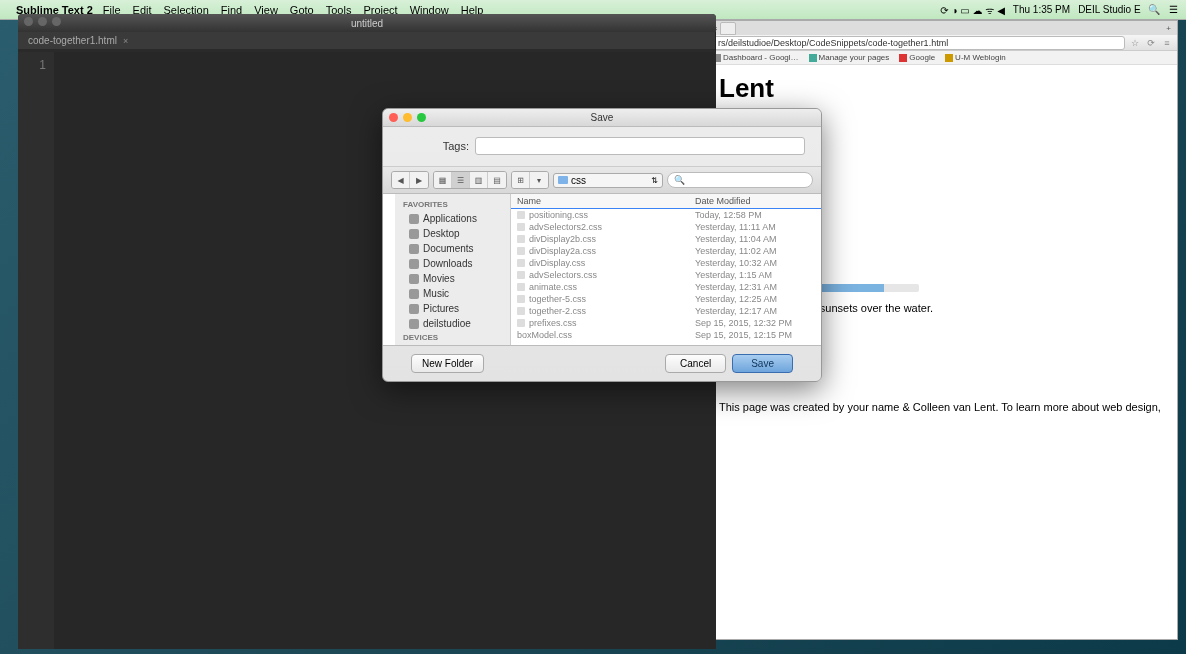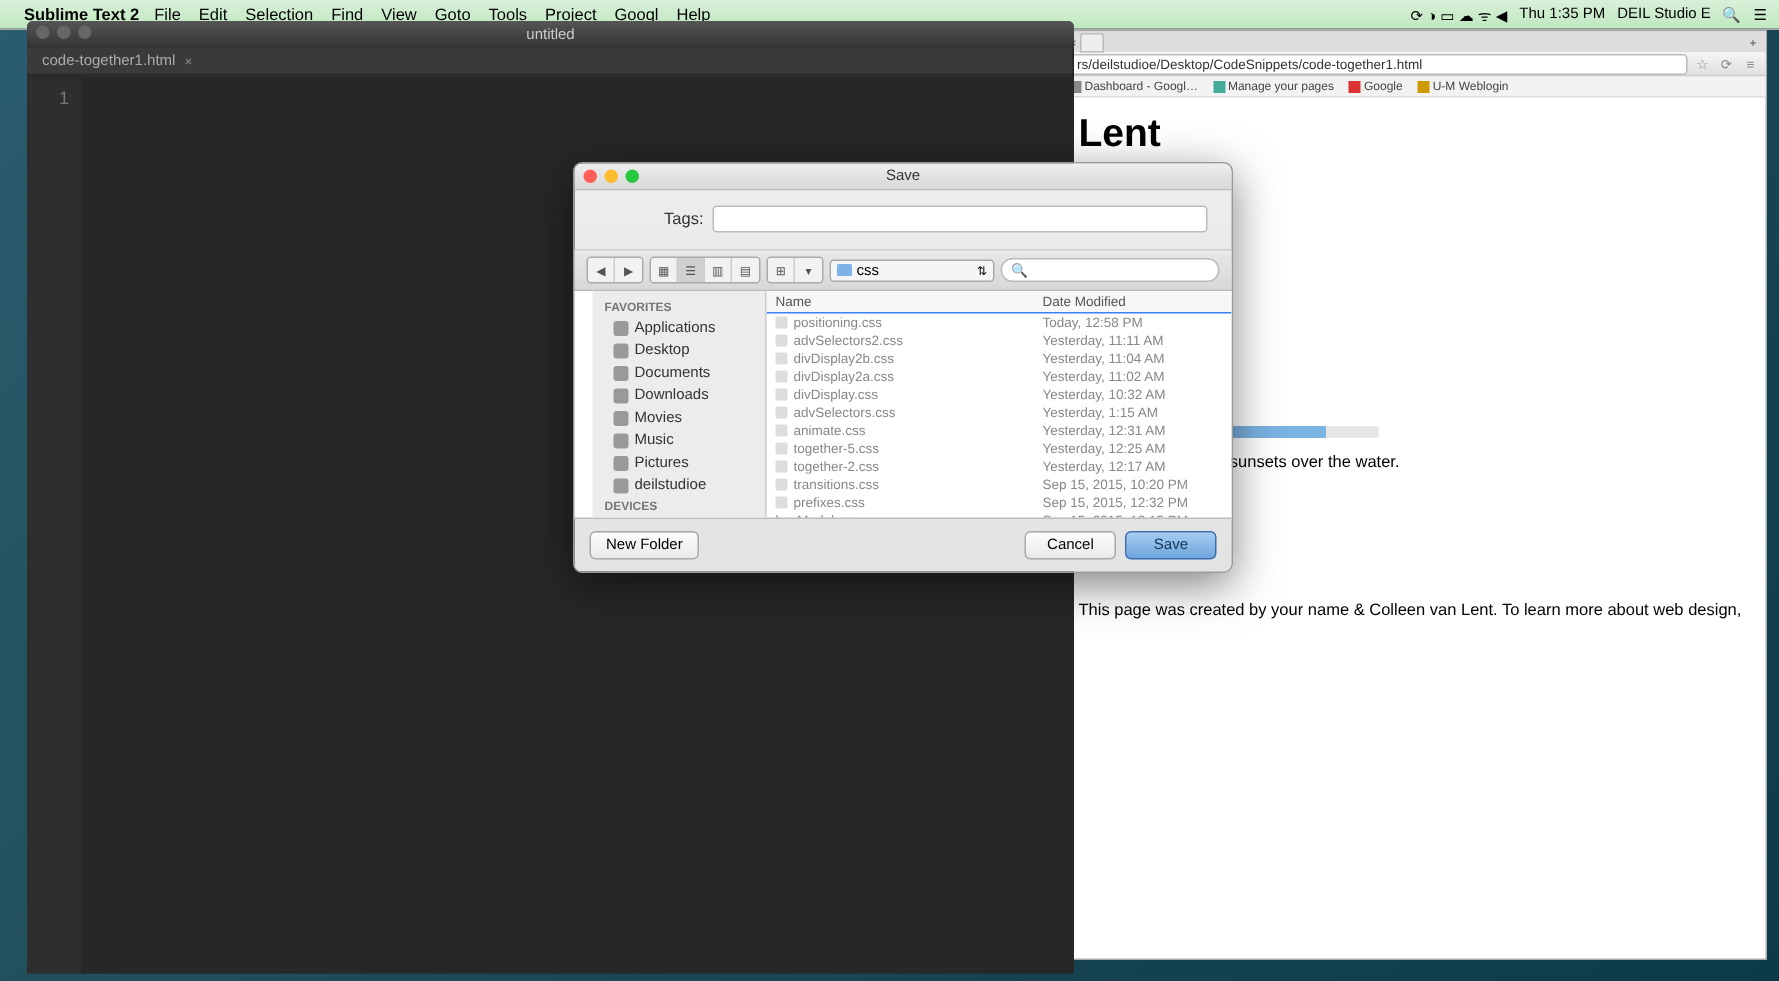--- a/index.html
+++ b/index.html
@@ -76,41 +76,41 @@
   .file-list { flex: 1; overflow: hidden; }
   .file-header { display: flex; font-size: 9px; color: #555; border-bottom: 1px solid #3b82f6; padding: 2px 6px; background: #f7f7f7; }
   .file-header .col-name { flex: 1; }
   .file-header .col-date { width: 120px; }
   .file-rows { font-size: 9px; color: #888; }
   .file-row { display: flex; padding: 1px 6px; }
   .file-row .fname { flex: 1; display: flex; align-items: center; gap: 4px; }
   .file-row .fico { width: 8px; height: 8px; background: #ddd; border-radius: 1px; }
   .file-row .fdate { width: 120px; }
 
-  .dialog-bottom { display: flex; padding: 8px 10px; }
+  .dialog-bottom { display: flex; padding: 8px 28px; }
   .dialog-bottom .new-folder { font-size: 10px; border: 1px solid #aaa; border-radius: 4px; background: linear-gradient(#fdfdfd,#e9e9e9); padding: 3px 10px; }
   .dialog-bottom .spacer { flex: 1; }
   .dialog-bottom .cancel { font-size: 10px; border: 1px solid #aaa; border-radius: 4px; background: linear-gradient(#fdfdfd,#e9e9e9); padding: 3px 14px; margin-right: 6px; }
   .dialog-bottom .save { font-size: 10px; border: 1px solid #3a6db0; border-radius: 4px; background: linear-gradient(#a8cdf0,#6ea5dc); padding: 3px 18px; color: #10355a; }
 </style>
 </head>
 <body>
 
 <div class="menubar">
   <span class="apple"></span>
   <span class="app-name">Sublime Text 2</span>
   <span class="menu-item">File</span>
   <span class="menu-item">Edit</span>
   <span class="menu-item">Selection</span>
   <span class="menu-item">Find</span>
   <span class="menu-item">View</span>
   <span class="menu-item">Goto</span>
   <span class="menu-item">Tools</span>
   <span class="menu-item">Project</span>
-  <span class="menu-item">Googl</span>
+  <span class="menu-item">Window</span>
   <span class="menu-item">Help</span>
   <div class="right-side">
     <span>⟳ ◑ ▭ ☁ ᯤ ◀</span>
     <span>Thu 1:35 PM</span>
     <span>DEIL Studio E</span>
     <span>🔍</span>
     <span>☰</span>
   </div>
 </div>
 
@@ -312,27 +312,20 @@
           <div class="file-row">
             <div class="fname">
               <div class="fico"></div>
               <span>together-2.css</span>
             </div>
             <div class="fdate">Yesterday, 12:17 AM</div>
           </div>
           <div class="file-row">
             <div class="fname">
               <div class="fico"></div>
-              <span>transitions.css</span>
-            </div>
-            <div class="fdate">Sep 15, 2015, 10:20 PM</div>
-          </div>
-          <div class="file-row">
-            <div class="fname">
-              <div class="fico"></div>
               <span>prefixes.css</span>
             </div>
             <div class="fdate">Sep 15, 2015, 12:32 PM</div>
           </div>
           <div class="file-row">
             <div class="fname">
               <span>boxModel.css</span>
             </div>
             <div class="fdate">Sep 15, 2015, 12:15 PM</div>
           </div>

